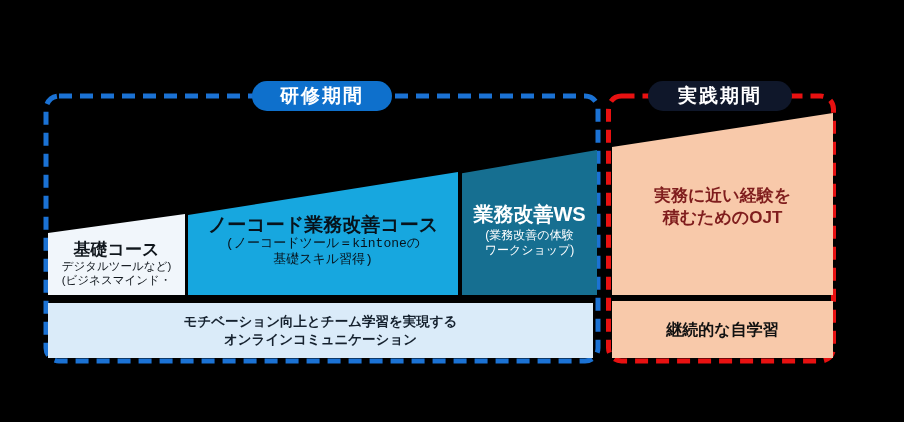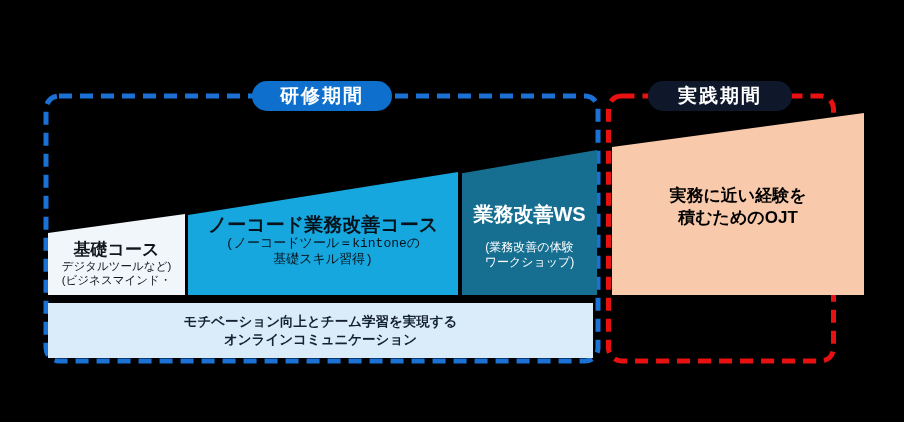--- a/index.html
+++ b/index.html
@@ -62,28 +62,28 @@
   }
   .block.nocode .title{font-size:19px;line-height:22px;}
   .block.nocode .sub{font-size:13px;line-height:16px;font-family:Liberation Mono, monospace;}
 
   .block.ws{
     left:462px;top:150px;width:135px;height:145px;
     background:#166F91;
     clip-path:polygon(0 16%,100% 0,100% 100%,0 100%);
     padding-top:53px;color:#ffffff;
   }
-  .block.ws .title{font-size:20px;line-height:22px;margin-bottom:15px;}
+  .block.ws .title{font-size:20px;line-height:22px;margin-bottom:3px;}
   .block.ws .sub{font-size:12px;line-height:15px;}
 
   .block.ojt{
-    left:612px;top:113px;width:252px;height:182px;
+    left:612px;top:113px;width:221px;height:182px;
     background:#F8C9AA;
     clip-path:polygon(0 18.7%,100% 0,100% 100%,0 100%);
-    padding-top:72px;color:#000000;
+    padding-top:72px;color:#7f1d1d;
   }
   .block.ojt .line{font-size:17px;font-weight:700;line-height:22px;}
 
   .block.communication{
     left:48px;top:303px;width:545px;height:55px;
     background:#DAEBF9;
     justify-content:center;color:#16222f;
   }
   .block.communication .line{font-size:13.5px;font-weight:600;line-height:18px;}
 
@@ -129,14 +129,17 @@
   <div class="block ojt" style="background: rgb(248, 201, 170);">
     <span class="line">実務に近い経験を</span>
     <span class="line">積むためのOJT</span>
   </div>
 
   <div class="block communication" style="background: rgb(218, 235, 249);">
     <span class="line">モチベーション向上とチーム学習を実現する</span>
     <span class="line">オンラインコミュニケーション</span>
   </div>
 
+  <div class="block selfstudy" style="background: rgb(248, 201, 170);">
+    <span class="title">継続的な自学習</span>
+  </div>
 
 </div>
 
 </body></html>

